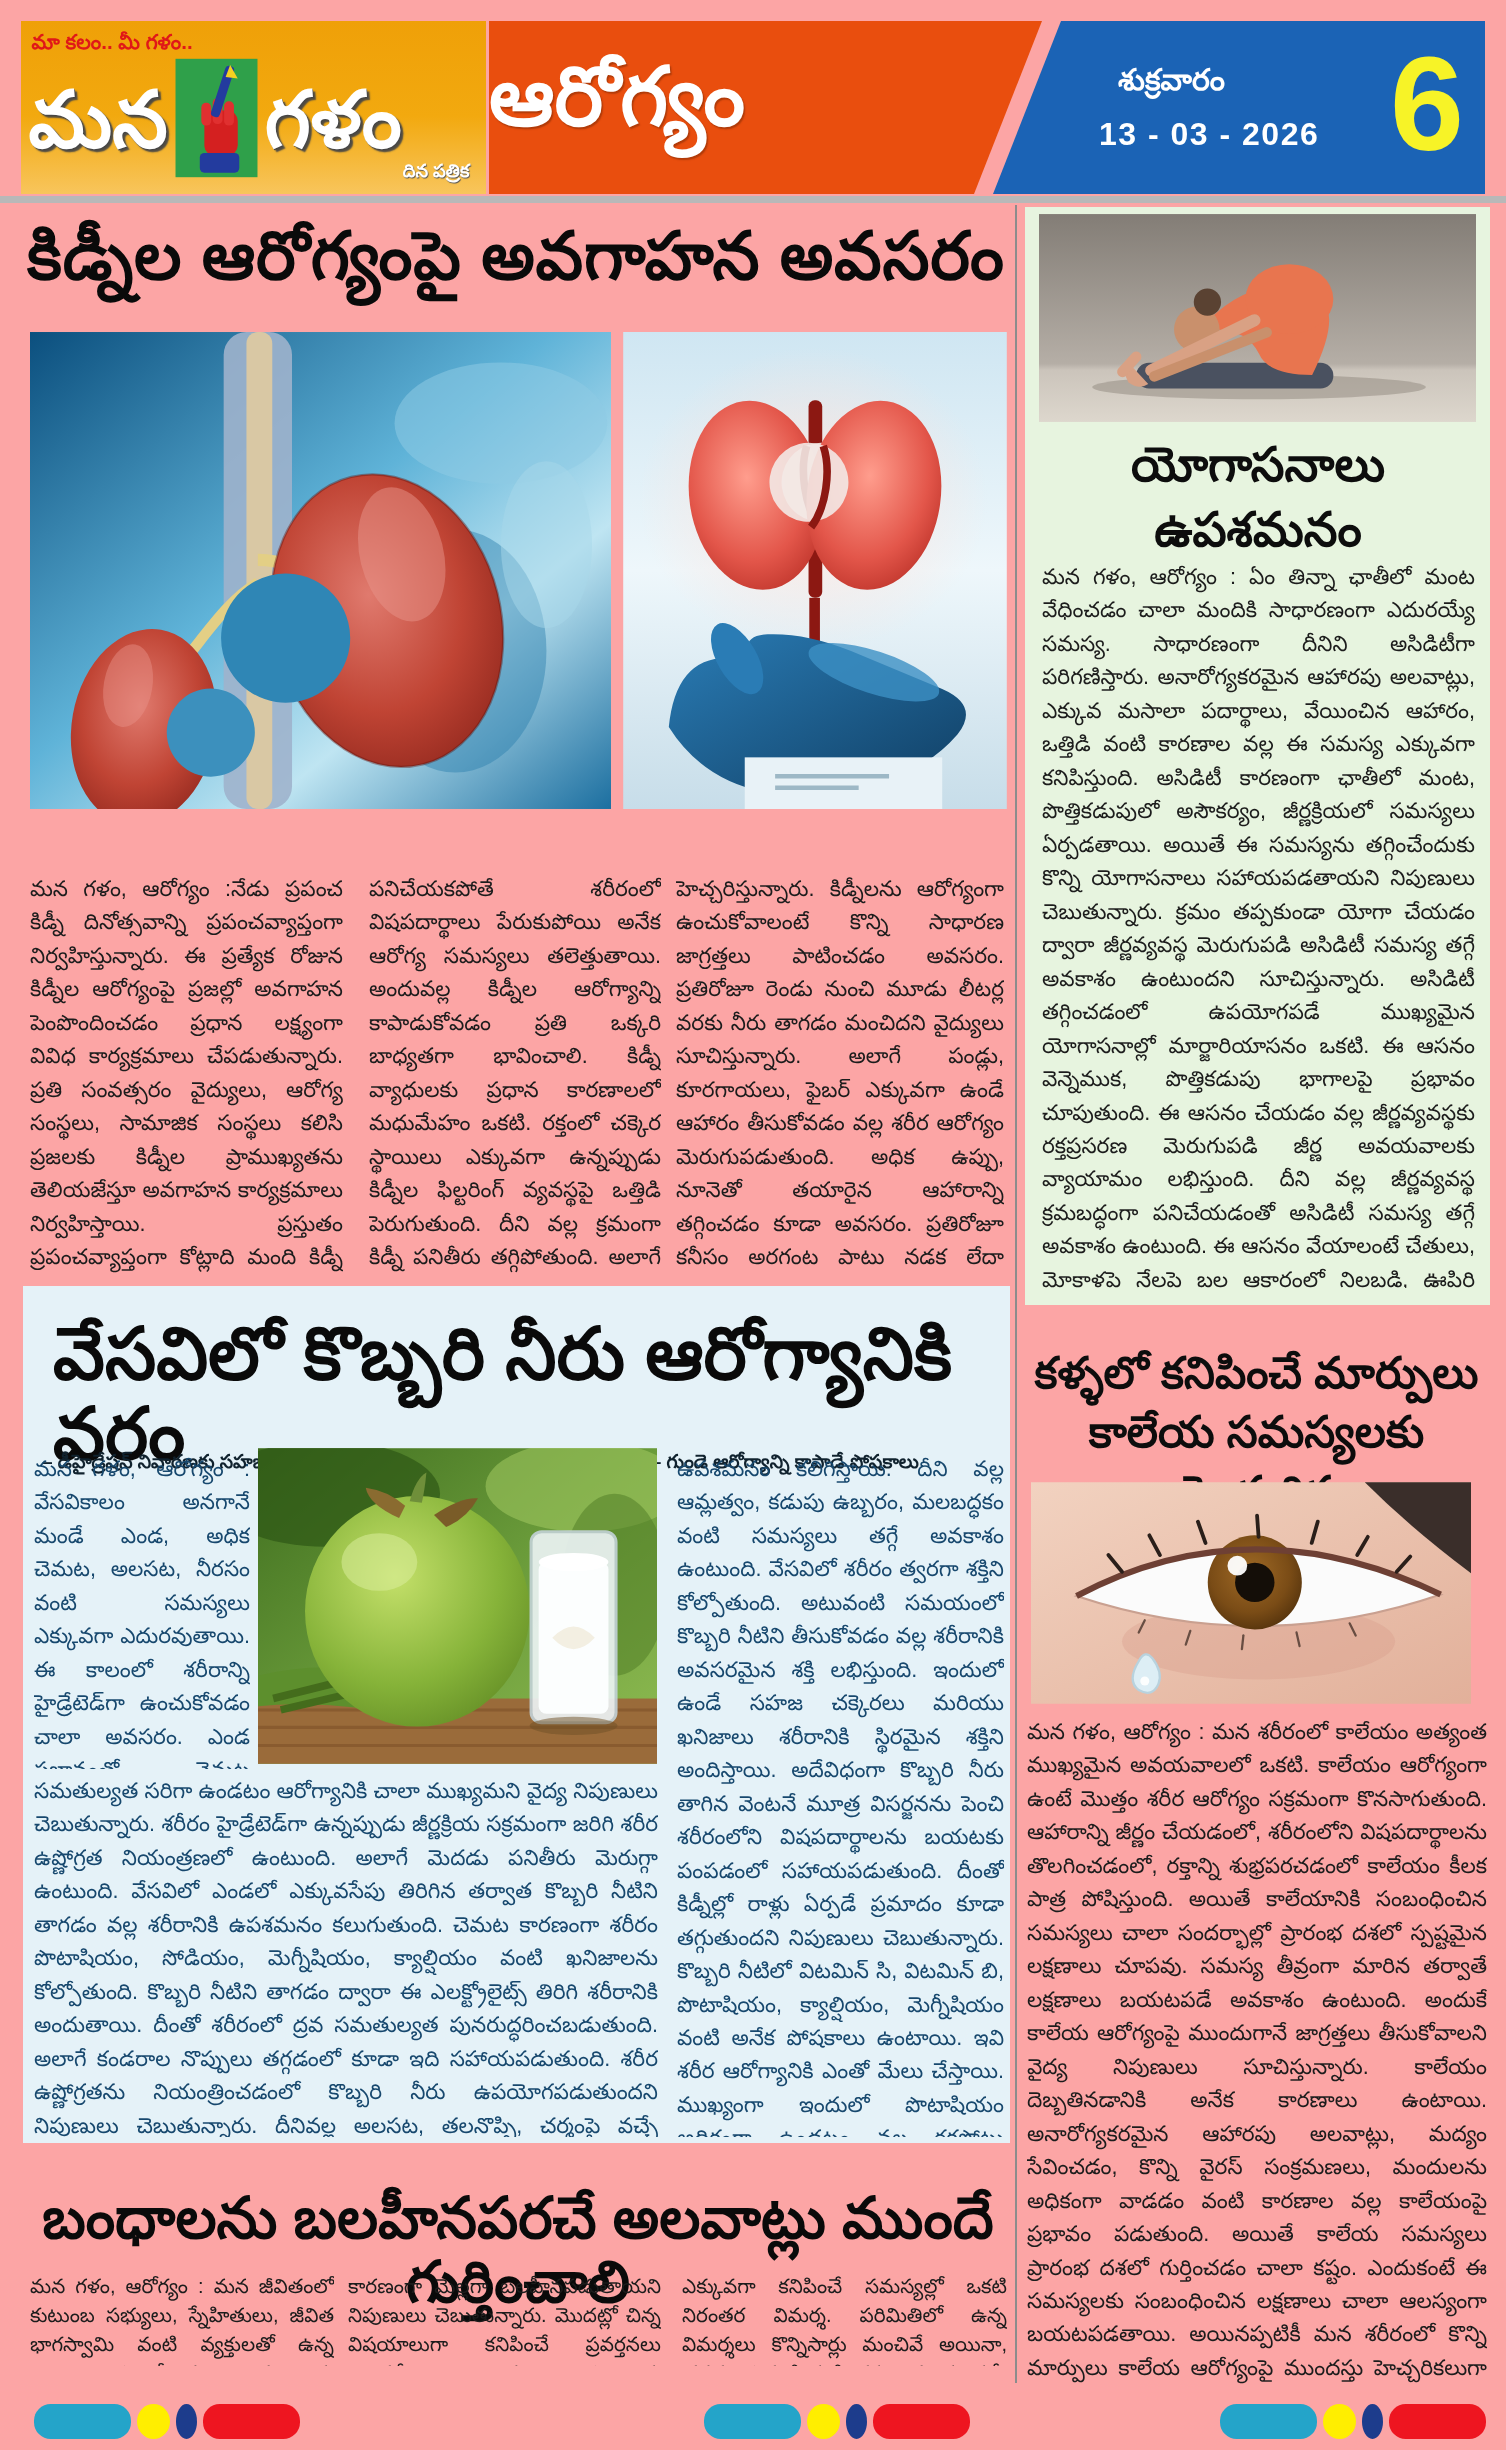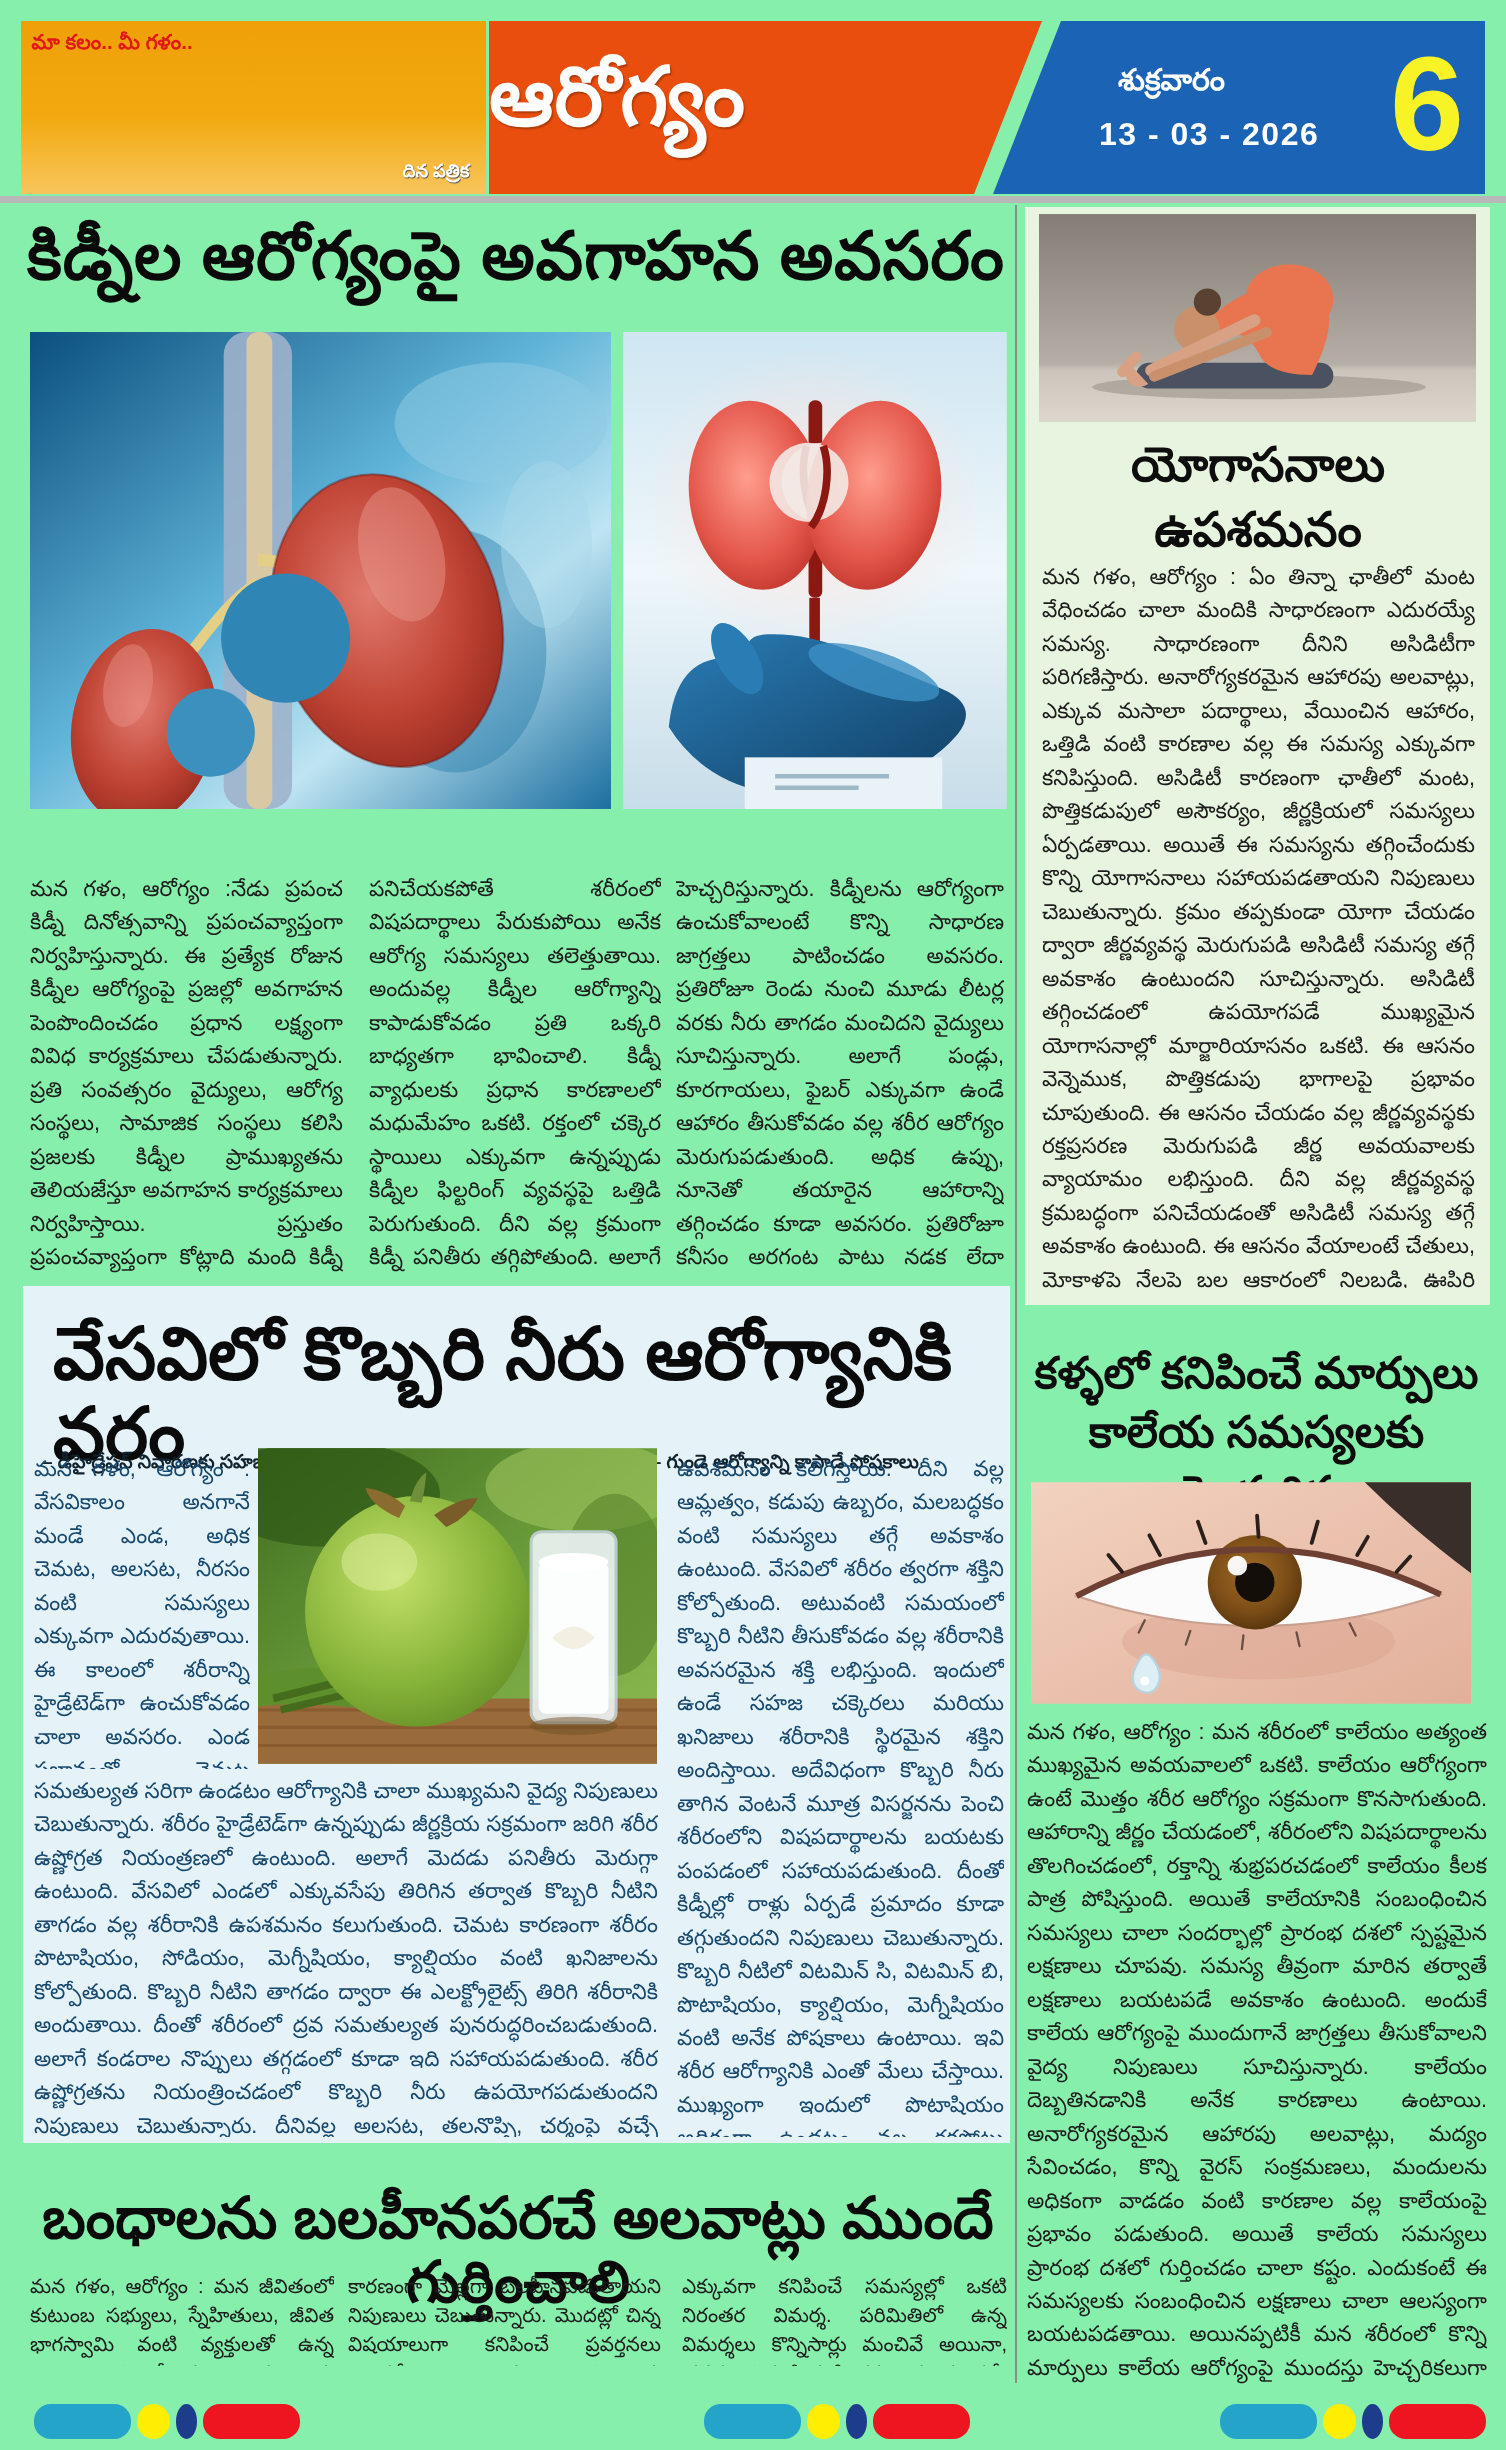--- a/index.html
+++ b/index.html
@@ -1,16 +1,16 @@
 <!DOCTYPE html>
 <html style="font-size:12px"><head>
 <meta charset="utf-8">
 <style>
   html,body{margin:0;padding:0;background:#e9e9e9;font-family:"Liberation Sans","DejaVu Sans",sans-serif;}
-  #page{position:relative;width:1507px;height:2450px;background:#86efac;overflow:hidden;margin:0 auto;}
+  #page{position:relative;width:1507px;height:2450px;background:#fca5a5;overflow:hidden;margin:0 auto;}
   .abs{position:absolute;}
   .col{text-align:justify;overflow:hidden;color:#1c1c1c;}
   
   .mast-left{background:linear-gradient(180deg,#efa008 0%,#f2a90f 55%,#f8c55c 100%);}
   .mast-orange{background:#e94e0e;clip-path:polygon(0 0,553px 0,485px 100%,0 100%);}
   .mast-blue{background:#1b63b5;clip-path:polygon(68px 0,100% 0,100% 100%,0 100%);}
   .tagline{color:#e01818;font-weight:bold;font-size:20.5px;}
   .brand{color:#fff;font-weight:bold;font-size:79px;line-height:1;text-shadow:3px 3px 1.5px rgba(70,70,70,.95),0.8px 0.8px 0 #444;}
   .brand-sub{color:#fff;font-size:18px;font-weight:bold;text-shadow:0.8px 0.8px 0.8px #555;}
   .section-title{color:#fff;font-weight:bold;font-size:82px;text-shadow:1.5px 2.3px 1.5px rgba(90,30,0,.4);}
@@ -38,20 +38,36 @@
   .grayband{background:#b8b8b8;}
 </style>
 </head>
 <body>
 
 <div id="page">
 
   <div class="abs" style="left:21px;top:21px;width:1464px;height:173px;">
     <div class="abs mast-left" style="left:0;top:0;width:465px;height:173px;">
       <div class="abs tagline" style="left:10.6px;top:9px;">మా కలం.. మీ గళం..</div>
+      <div class="abs" style="left:7.6px;top:36px;width:456px;display:flex;align-items:center;gap:6px;">
+        <span class="brand">మన</span>
+        <span>
+          <svg width="85" height="122" viewBox="0 0 112 160">
+            <rect x="2" y="2" width="108" height="156" fill="#2fa04a"></rect>
+            <rect x="40" y="70" width="44" height="60" rx="14" fill="#d42020"></rect>
+            <rect x="36" y="60" width="13" height="30" rx="6" fill="#e03030"></rect>
+            <rect x="51" y="54" width="13" height="34" rx="6" fill="#e03030"></rect>
+            <rect x="66" y="58" width="13" height="32" rx="6" fill="#e03030"></rect>
+            <rect x="58" y="10" width="12" height="70" rx="5" transform="rotate(18 64 45)" fill="#233b9e"></rect>
+            <polygon points="74,10 84,28 68,26" fill="#f5d020"></polygon>
+            <rect x="34" y="126" width="52" height="26" rx="6" fill="#233b9e"></rect>
+          </svg>
+        </span>
+        <span class="brand">గళం</span>
+      </div>
       <div class="abs brand-sub" style="right:16.7px;bottom:7.6px;">దిన పత్రిక</div>
     </div>
 
     <div class="abs mast-orange" style="left:468px;top:0;width:562px;height:173px;display:flex;align-items:center;justify-content:flex-start;">
       <div class="section-title" style="margin-right:46px;">ఆరోగ్యం</div>
     </div>
 
     <div class="abs mast-blue" style="left:972px;top:0;width:492px;height:173px;">
       <div class="abs mast-day" style="left:125px;top:42px;">శుక్రవారం</div>
       <div class="abs mast-date" style="left:106px;top:95px;">13 - 03 - 2026</div>

